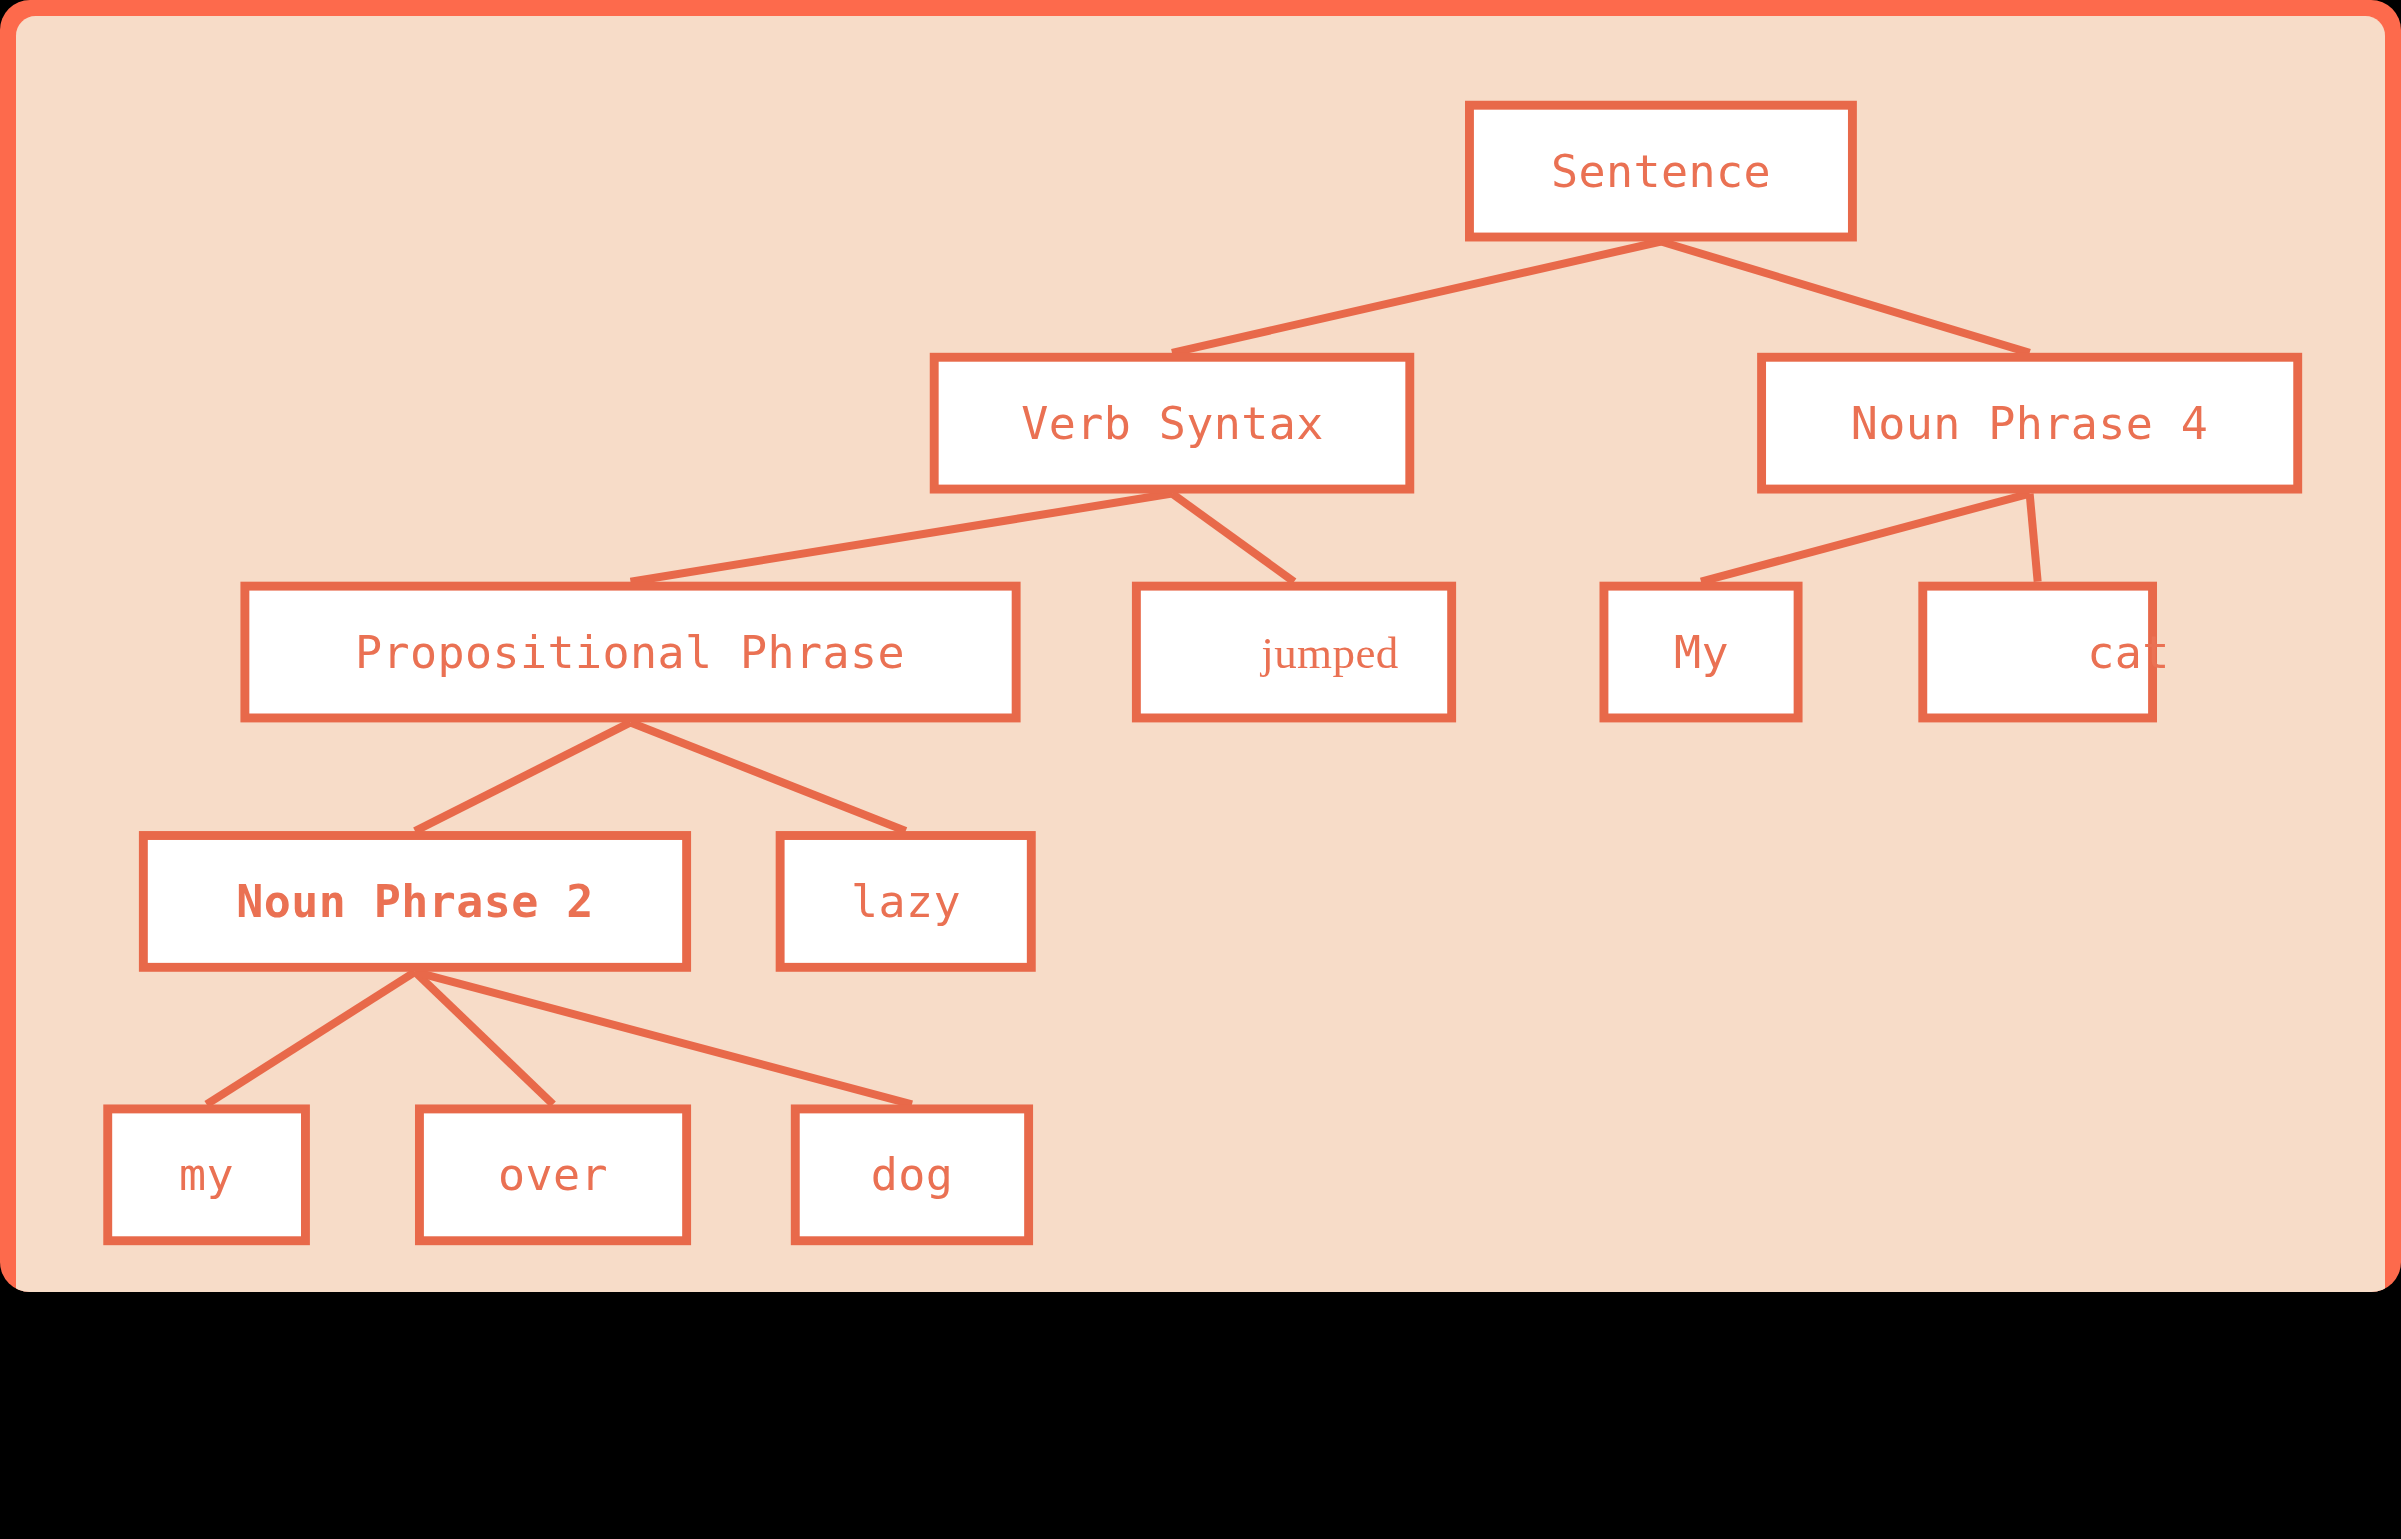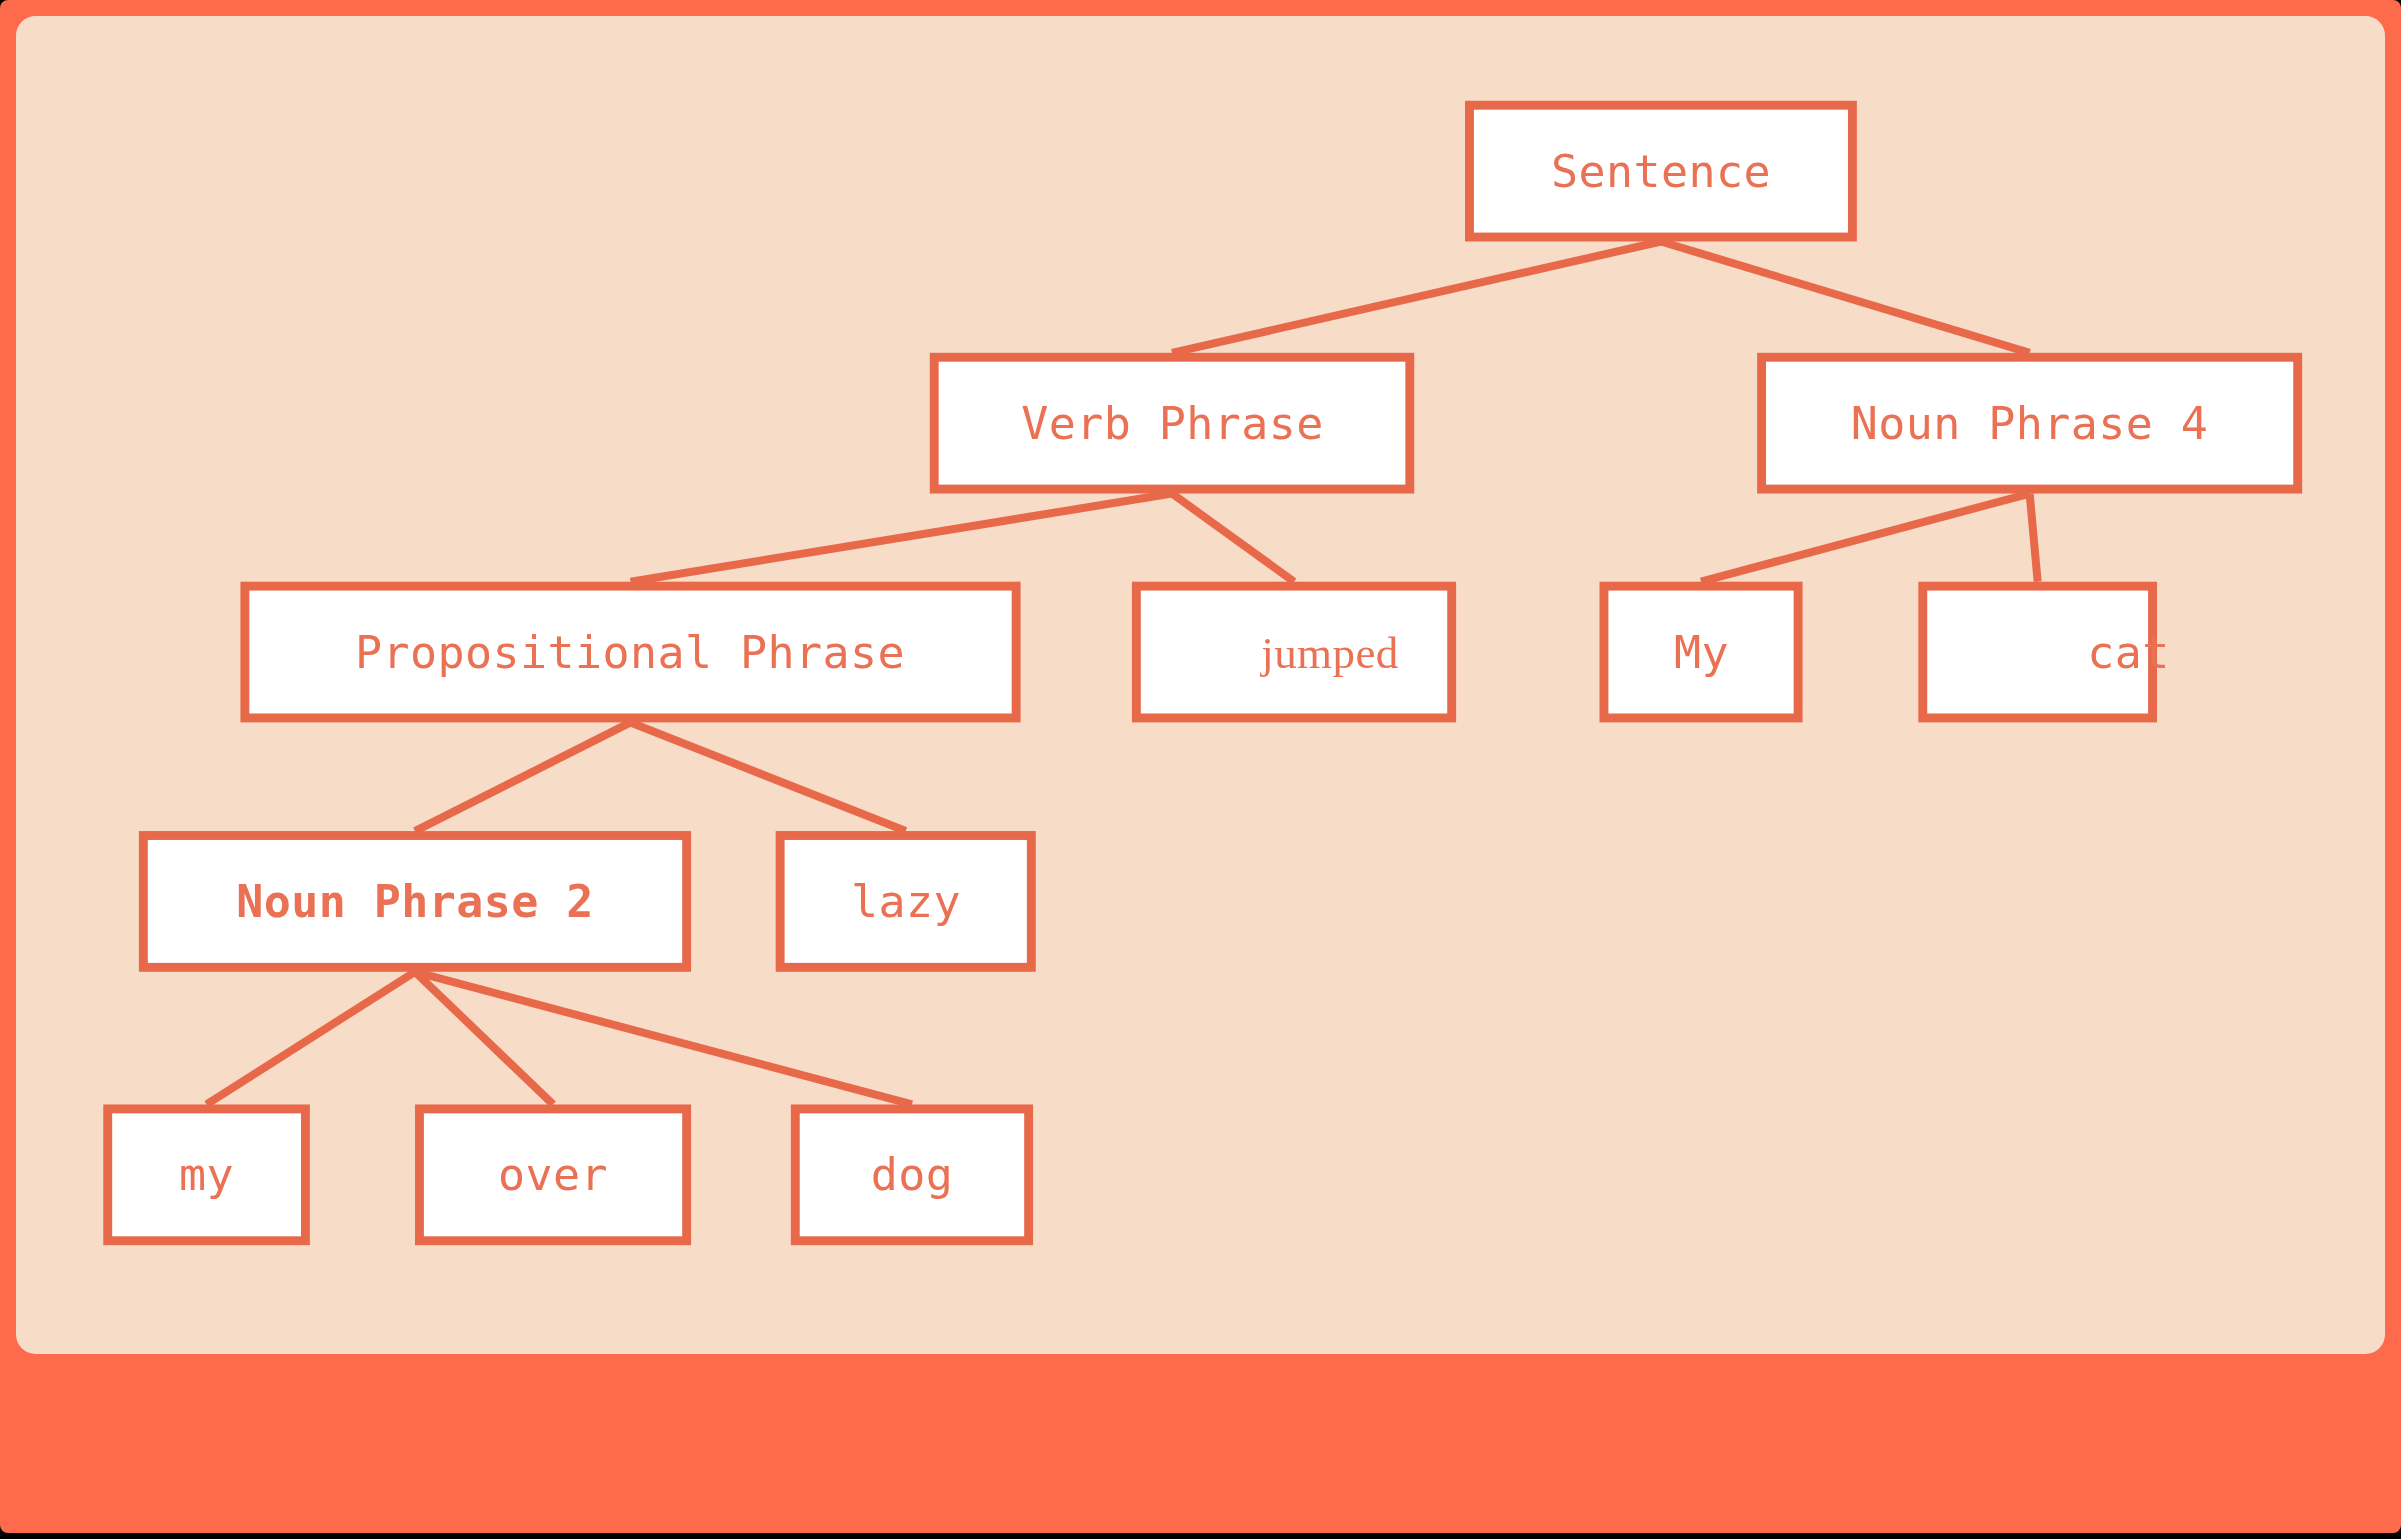--- a/index.html
+++ b/index.html
@@ -20,24 +20,24 @@
     width: 2401px;
     height: 1539px;
     box-sizing: border-box;
   }
 
   
   .frame {
     position: absolute;
     left: 0; top: 0;
     width: 2401px;
-    height: 1533px;
+    height: 1292px;
     box-sizing: border-box;
     background: #FD6A4C;
-    border-radius: 8px;
+    border-radius: 30px;
     overflow: hidden;
   }
 
   
   .canvas-card {
     position: absolute;
     left: 16px;
     top: 16px;
     width: 2369px;
     height: 1338px;
@@ -135,21 +135,21 @@
             <rect x="2141" y="640" width="258" height="148" fill="#FFFFFF" stroke="#E8694A" stroke-width="10"></rect>
             <rect x="143" y="920" width="610" height="148" fill="#FFFFFF" stroke="#E8694A" stroke-width="10"></rect>
             <rect x="858" y="920" width="282" height="148" fill="#FFFFFF" stroke="#E8694A" stroke-width="10"></rect>
             <rect x="103" y="1227" width="222" height="148" fill="#FFFFFF" stroke="#E8694A" stroke-width="10"></rect>
             <rect x="453" y="1227" width="300" height="148" fill="#FFFFFF" stroke="#E8694A" stroke-width="10"></rect>
             <rect x="875" y="1227" width="262" height="148" fill="#FFFFFF" stroke="#E8694A" stroke-width="10"></rect>
           </g>
       </svg>
       <div id="label-layer">
           <div class="node-label" style="left: 1449px; top: 85px; width: 392px; height: 141px;">Sentence</div>
-          <div class="node-label" style="left: 914px; top: 337px; width: 485px; height: 141px;">Verb Phrase</div>
+          <div class="node-label" style="left: 914px; top: 337px; width: 485px; height: 141px;">Verb Syntax</div>
           <div class="node-label" style="left: 1741px; top: 337px; width: 545px; height: 141px;">Noun Phrase 4</div>
           <div class="node-label" style="left: 224px; top: 566px; width: 780px; height: 141px;">Propositional Phrase</div>
           <div class="node-label" style="left: 1152px; top: 566px; width: 324px; height: 141px; font-family: Liberation Serif, serif;">jumped</div>
           <div class="node-label" style="left: 1584px; top: 566px; width: 203px; height: 141px;">My</div>
           <div class="node-label" style="left: 1993px; top: 566px; width: 239px; height: 141px;">cat</div>
           <div class="node-label" style="left: 123px; top: 815px; width: 552px; height: 141px; font-weight: bold;">Noun Phrase 2</div>
           <div class="node-label" style="left: 760px; top: 815px; width: 260px; height: 141px;">lazy</div>
           <div class="node-label" style="left: 87px; top: 1088px; width: 207px; height: 141px;">my</div>
           <div class="node-label" style="left: 399px; top: 1088px; width: 276px; height: 141px;">over</div>
           <div class="node-label" style="left: 775px; top: 1088px; width: 242px; height: 141px;">dog</div>

